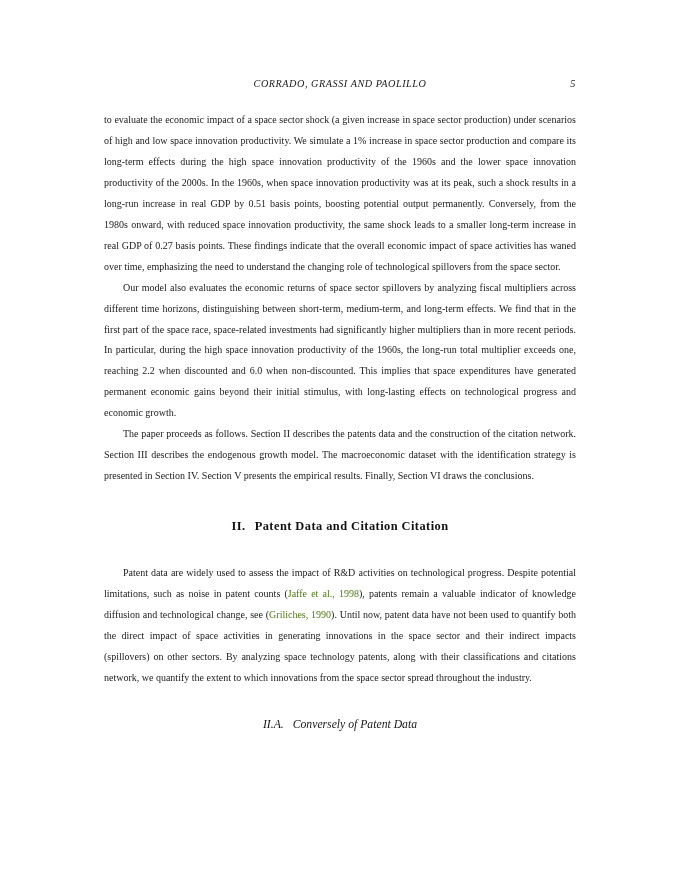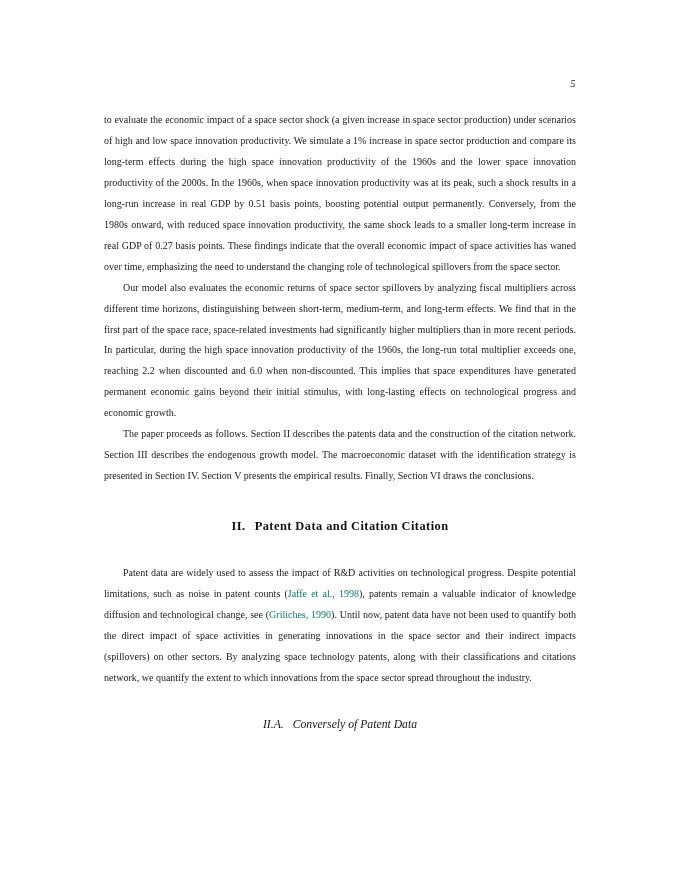--- a/index.html
+++ b/index.html
@@ -69,21 +69,21 @@
     color: #1a1a1a;
   }
   p.para.indent {
     text-indent: 19px;
   }
   p.para.noindent {
     text-indent: 0;
   }
 
   a.cite, .cite {
-    color: #0f766e;
+    color: #4d7c0f;
     text-decoration: none;
   }
 
   
   h2.section-head {
     margin: 0;
     font-size: 12.4px;
     font-weight: bold;
     text-align: center;
     letter-spacing: 0.45px;
@@ -110,20 +110,21 @@
   .subhead-gap-before { height: 26px; }
   .subhead-gap-after  { height: 23px; }
 </style>
 </head>
 <body>
 
 <div class="page">
   <div class="content">
 
     <div class="runhead">
+      <span class="runhead-title">CORRADO, GRASSI AND PAOLILLO</span>
       <span class="runhead-pageno">5</span>
     </div>
 
     <div class="body-block">
 
       <p class="para noindent">to evaluate the economic impact of a space sector shock (a given increase in space sector production) under scenarios of high and low space innovation productivity. We simulate a 1% increase in space sector production and compare its long-term effects during the high space innovation productivity of the 1960s and the lower space innovation productivity of the 2000s. In the 1960s, when space innovation productivity was at its peak, such a shock results in a long-run increase in real GDP by 0.51 basis points, boosting potential output permanently. Conversely, from the 1980s onward, with reduced space innovation productivity, the same shock leads to a smaller long-term increase in real GDP of 0.27 basis points. These findings indicate that the overall economic impact of space activities has waned over time, emphasizing the need to understand the changing role of technological spillovers from the space sector.</p>
 
       <p class="para indent">Our model also evaluates the economic returns of space sector spillovers by analyzing fiscal multipliers across different time horizons, distinguishing between short-term, medium-term, and long-term effects. We find that in the first part of the space race, space-related investments had significantly higher multipliers than in more recent periods. In particular, during the high space innovation productivity of the 1960s, the long-run total multiplier exceeds one, reaching 2.2 when discounted and 6.0 when non-discounted. This implies that space expenditures have generated permanent economic gains beyond their initial stimulus, with long-lasting effects on technological progress and economic growth.</p>
 
       <p class="para indent">The paper proceeds as follows. Section II describes the patents data and the construction of the citation network. Section III describes the endogenous growth model. The macroeconomic dataset with the identification strategy is presented in Section IV. Section V presents the empirical results. Finally, Section VI draws the conclusions.</p>

